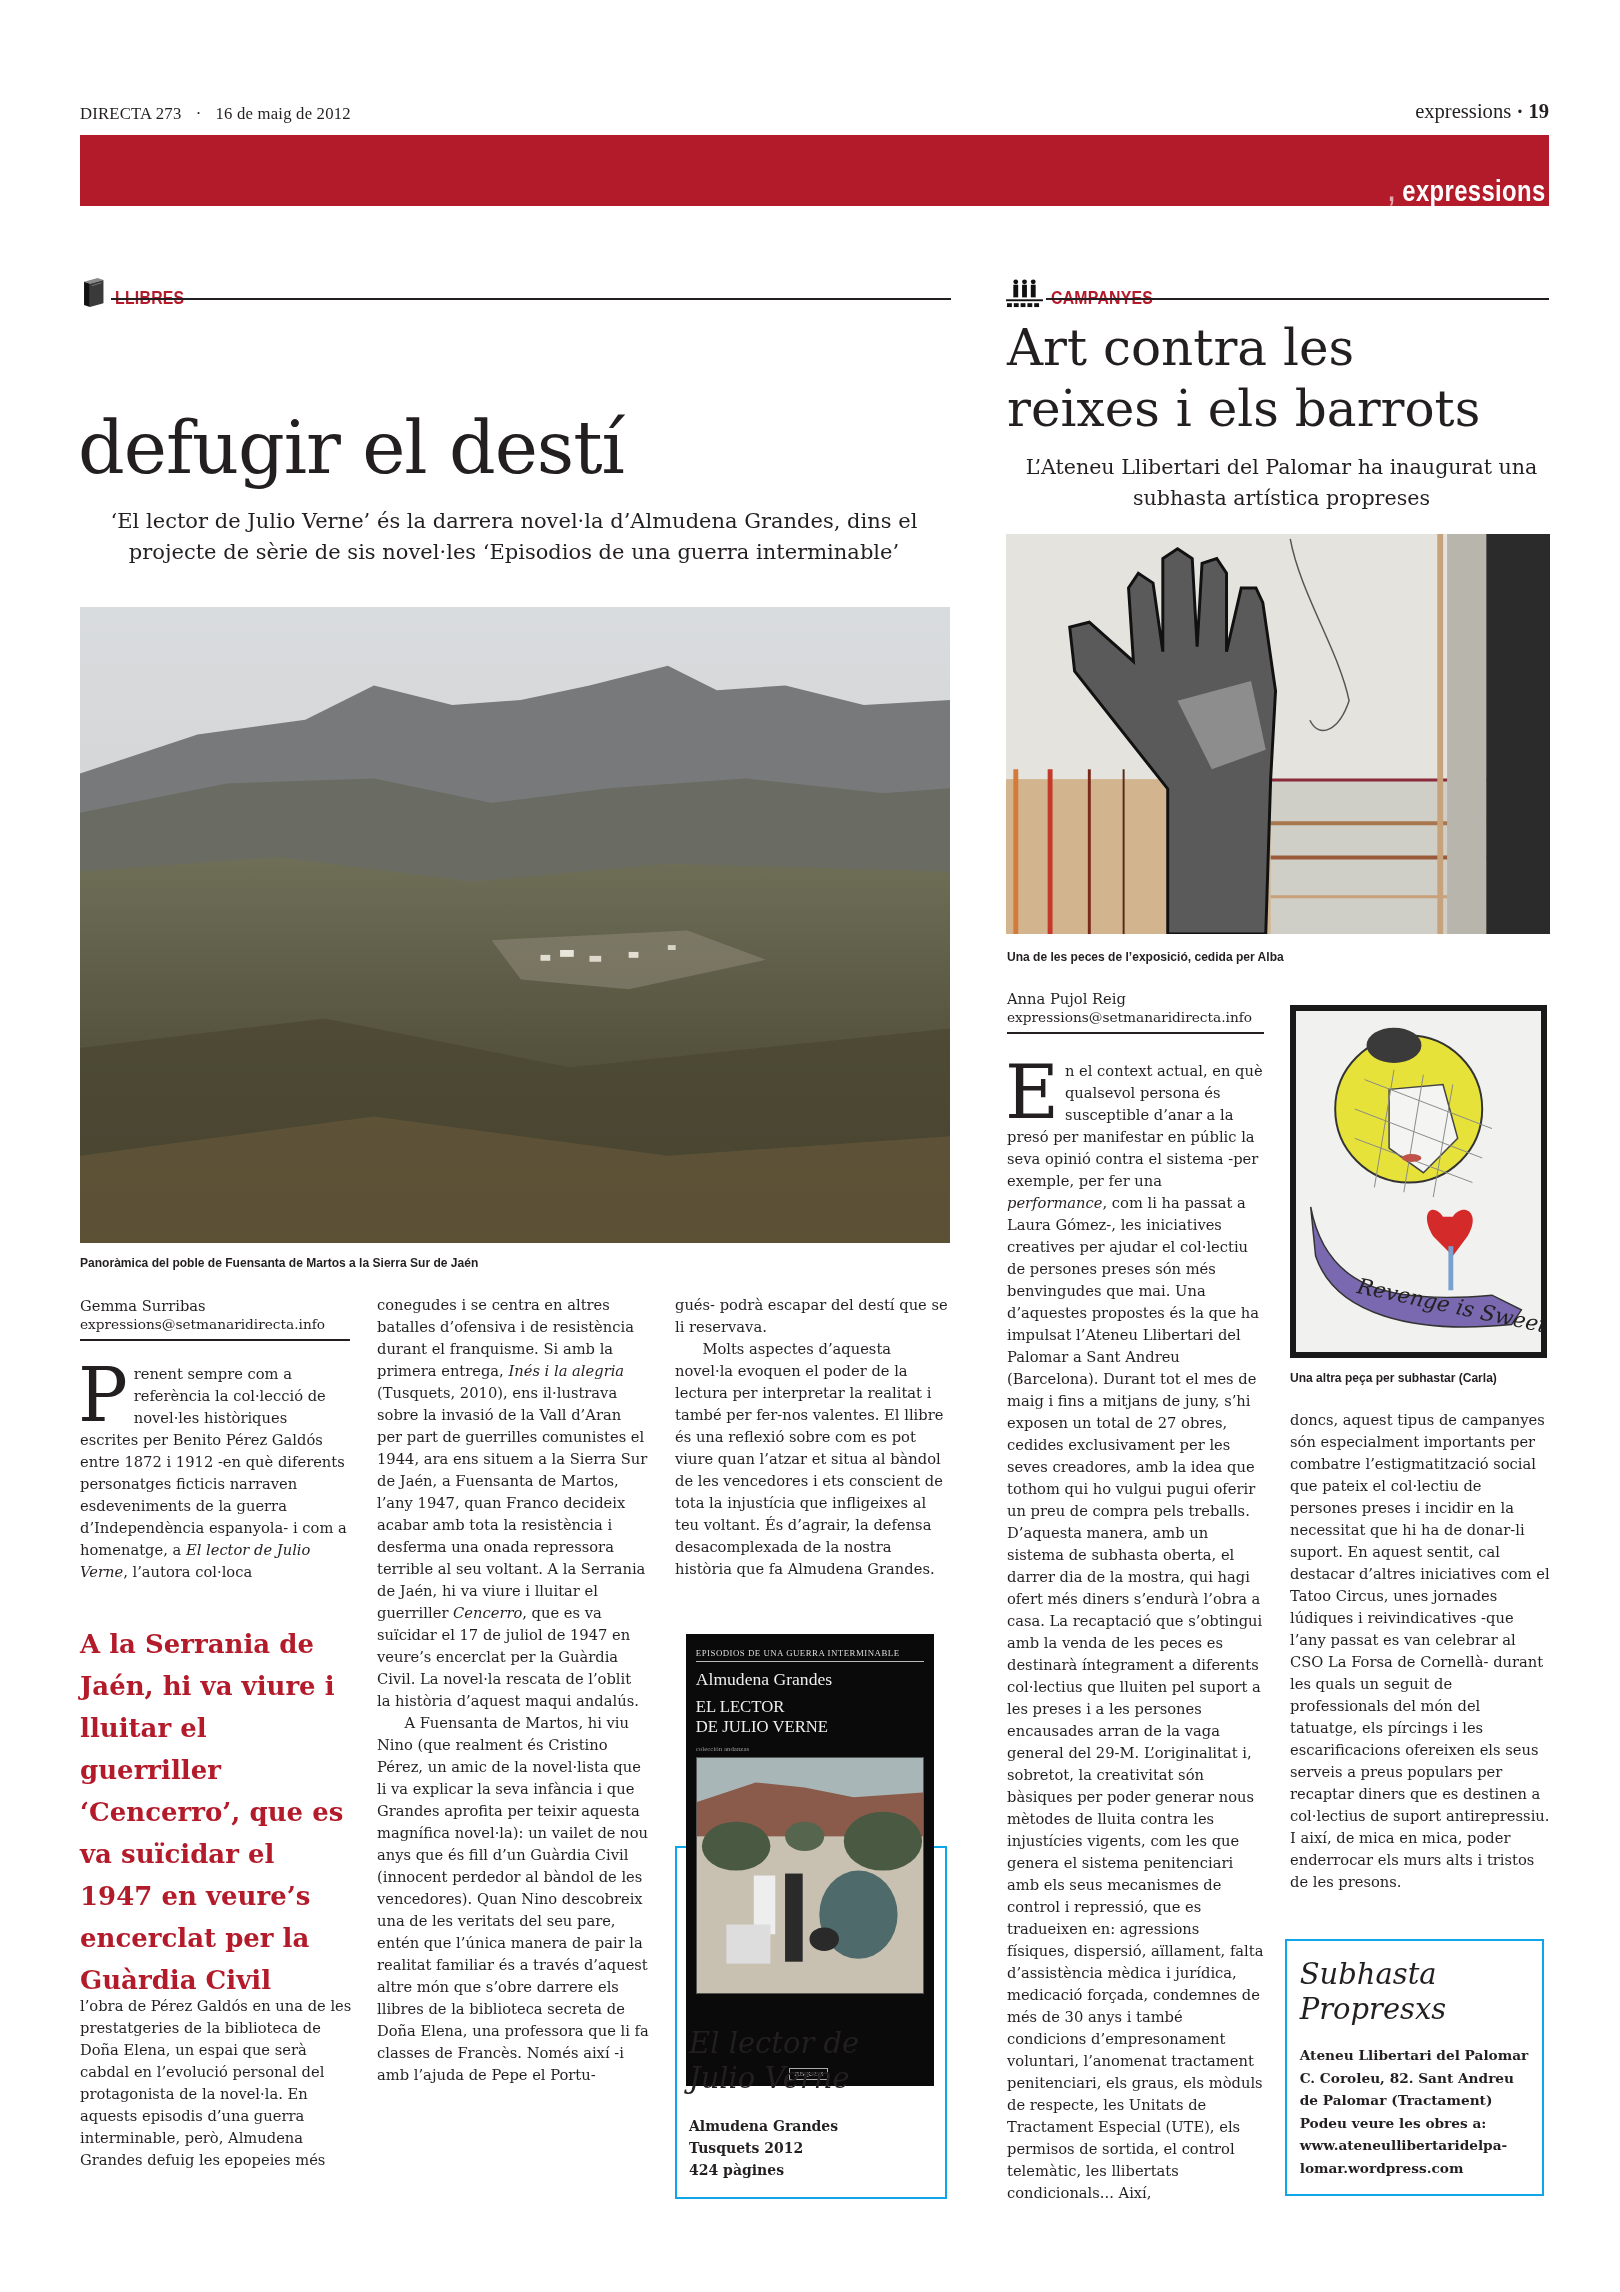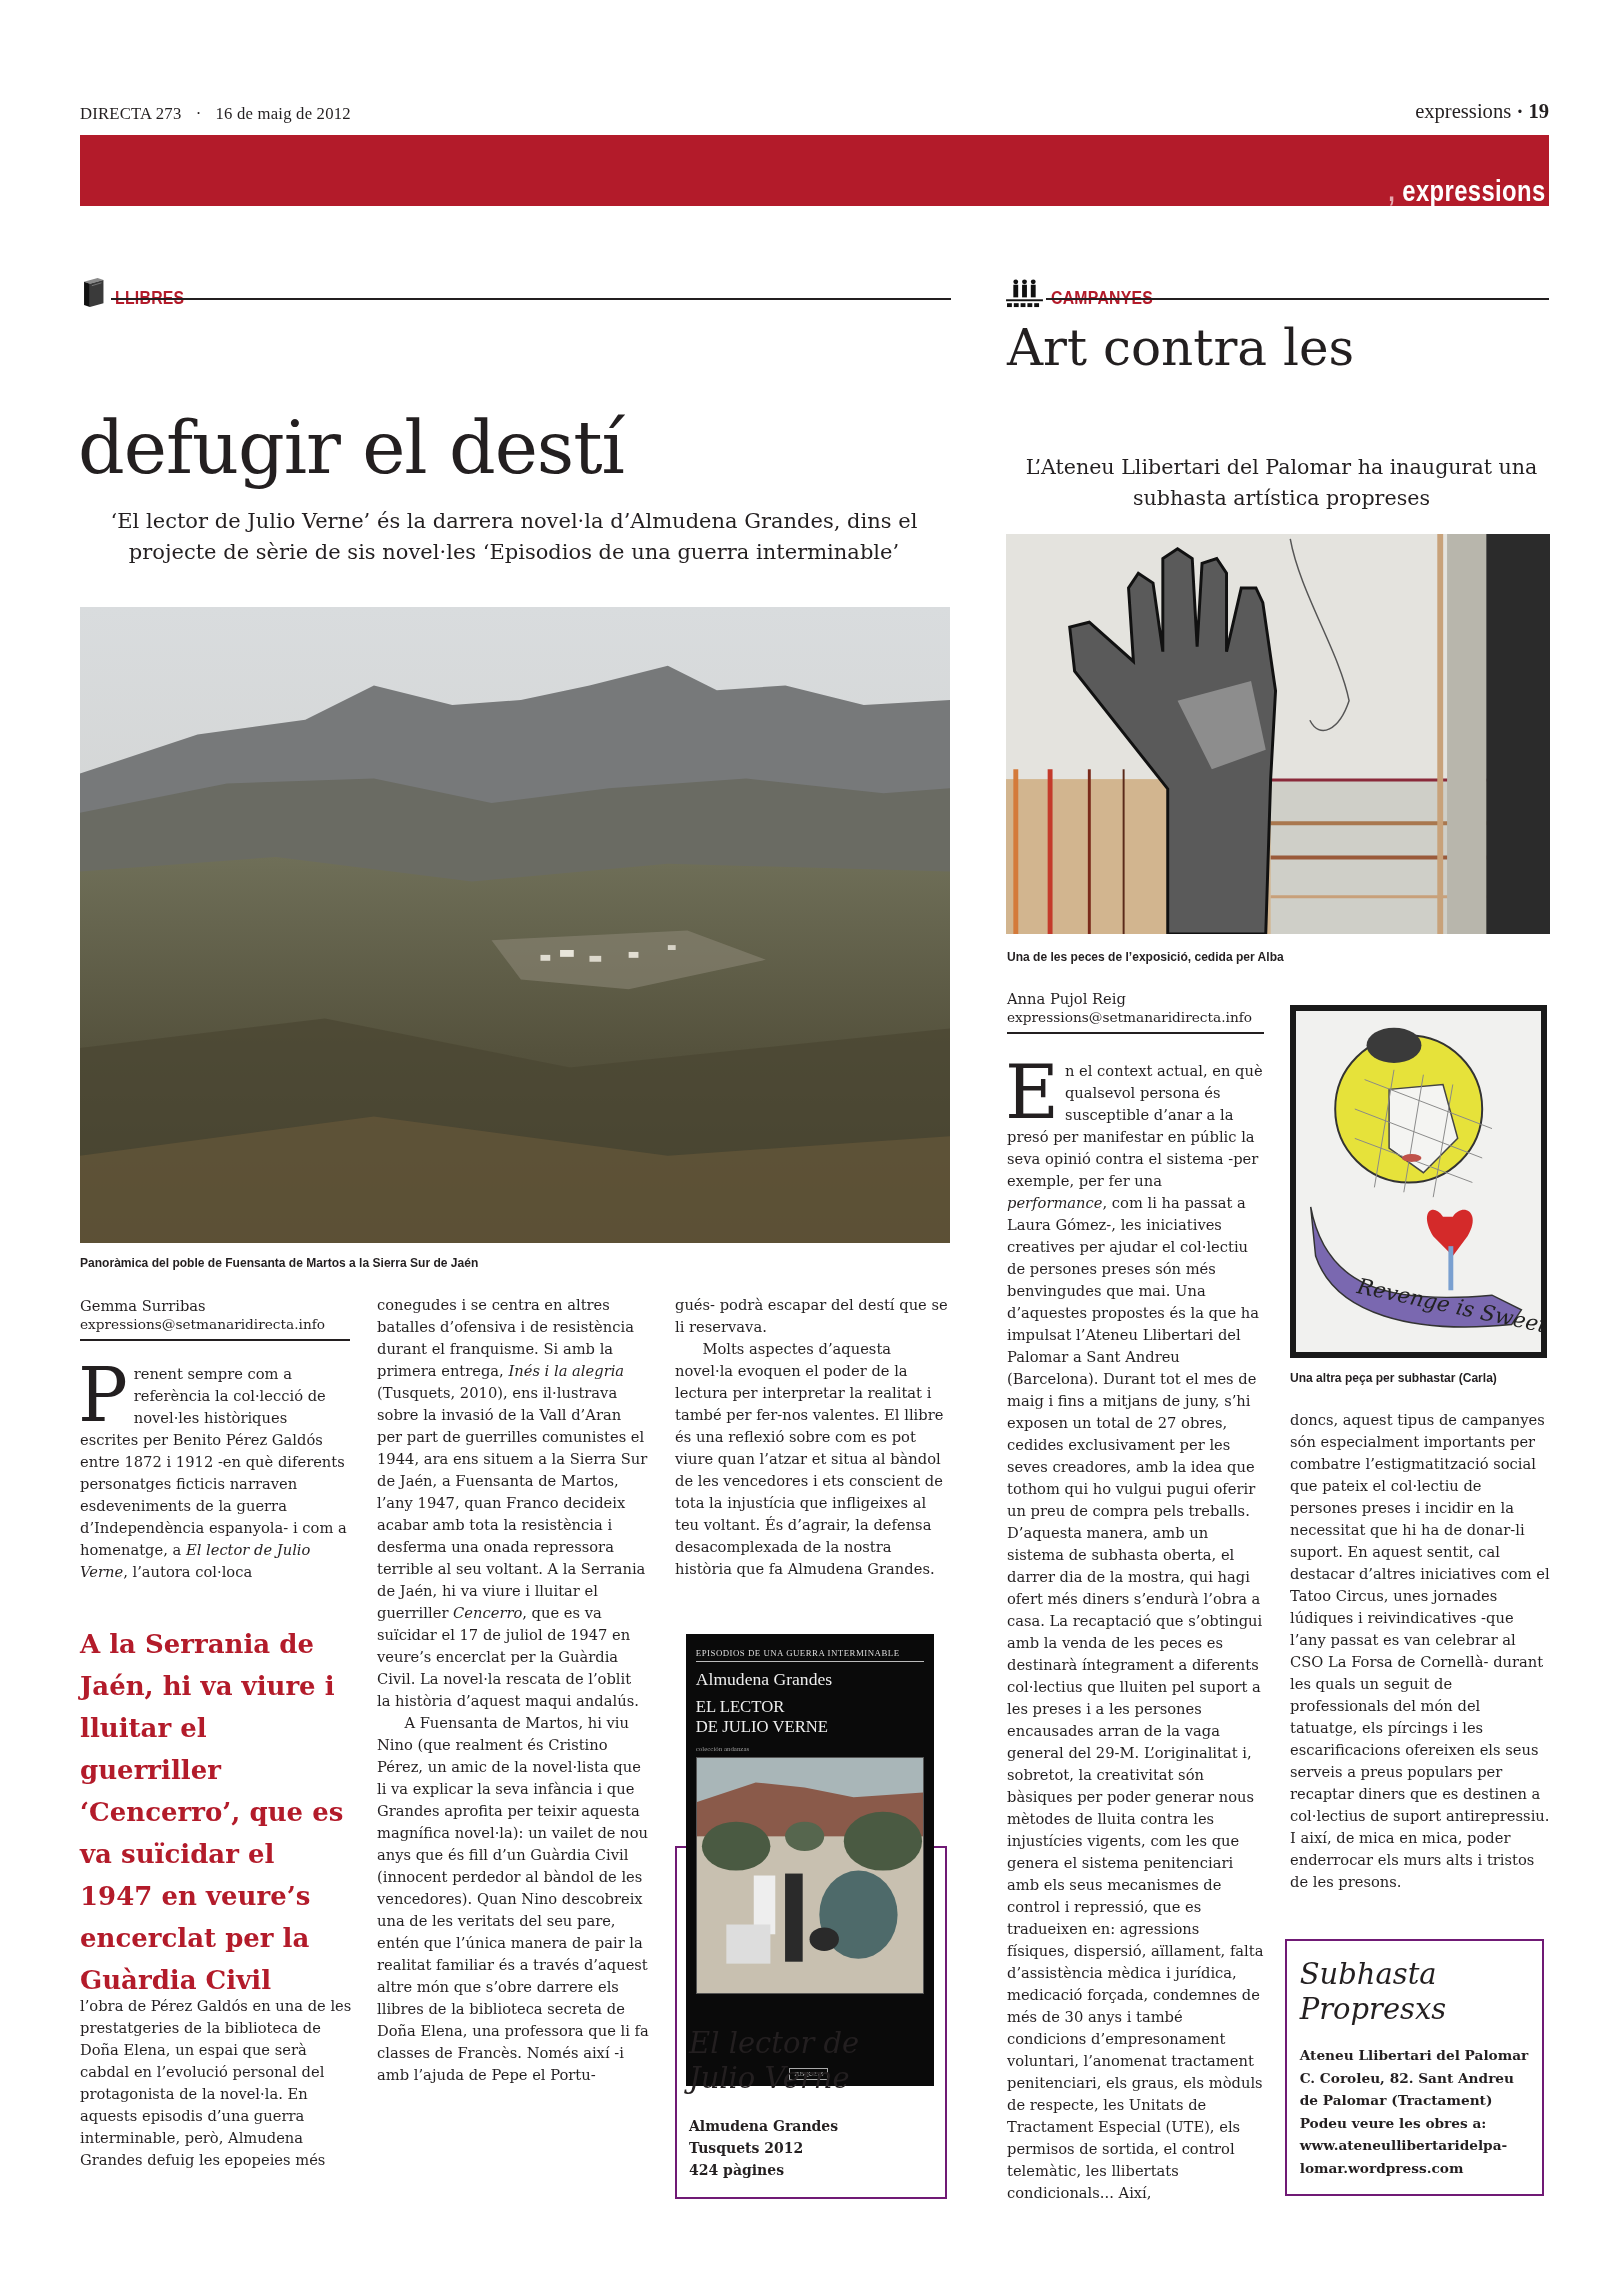--- a/index.html
+++ b/index.html
@@ -35,21 +35,21 @@
   .byline-name { font-family: "DejaVu Serif", serif; font-size: 14.7px; color: #231f20; }
   .byline-mail { font-family: "DejaVu Serif", serif; font-size: 13.7px; color: #231f20; }
 
   .col { font-family: "DejaVu Serif", serif; font-size: 14.7px; line-height: 22px; color: #231f20; }
   .col p { margin: 0; }
   .col .indent { text-indent: 27.4px; }
   .dropcap { float: left; font-family: "DejaVu Serif", serif; font-size: 74px; line-height: 61px; margin: 2px 5.9px 0 -2px; color: #231f20; }
 
   .pullquote { font-family: "DejaVu Serif", serif; font-weight: bold; color: #b31b2a; font-size: 26px; line-height: 42px; }
 
-  .box { border: 2px solid #701a75; }
+  .box { border: 2px solid #0ea5e9; }
   .box-title { font-family: "DejaVu Serif", serif; font-style: italic; font-size: 29px; line-height: 35px; color: #231f20; }
   .box-text { font-family: "DejaVu Serif", serif; font-weight: bold; font-size: 14px; line-height: 22px; color: #231f20; }
 </style>
 </head>
 <body>
 
 <div class="abs run-left">
   <span>DIRECTA 273</span>
   <span style="margin:0 9.8px">·</span>
   <span>16 de maig de 2012</span>
@@ -191,20 +191,21 @@
           <rect x="31" y="28" width="5" height="4"></rect>
       </g>
     </svg>
   </span>
   <span class="section-label">CAMPANYES</span>
 </div>
 <div class="rule" style="left:1046px; top:298px; width:503px;"></div>
 
 <h1 class="abs headline h-right">
   <span>Art contra les</span><br>
+  <span>reixes i els barrots</span>
 </h1>
 <p class="abs deck deck-right">L’Ateneu Llibertari del Palomar ha inaugurat una subhasta artística propreses</p>
 
 <div class="abs photo" style="left:1006px; top:534px; width:544px; height:400px;">
   <svg width="544" height="400" viewBox="0 0 555 408" preserveAspectRatio="none">
     <rect width="555" height="408" fill="#e4e3de"></rect>
     <rect y="250" width="490" height="158" fill="#d2b58f"></rect>
     <rect x="270" y="250" width="220" height="158" fill="#cfcfc8"></rect>
     <line x1="270" y1="251" x2="490" y2="251" stroke="#8a2a3a" stroke-width="3"></line>
     <line x1="270" y1="295" x2="490" y2="295" stroke="#a9774e" stroke-width="4"></line>

